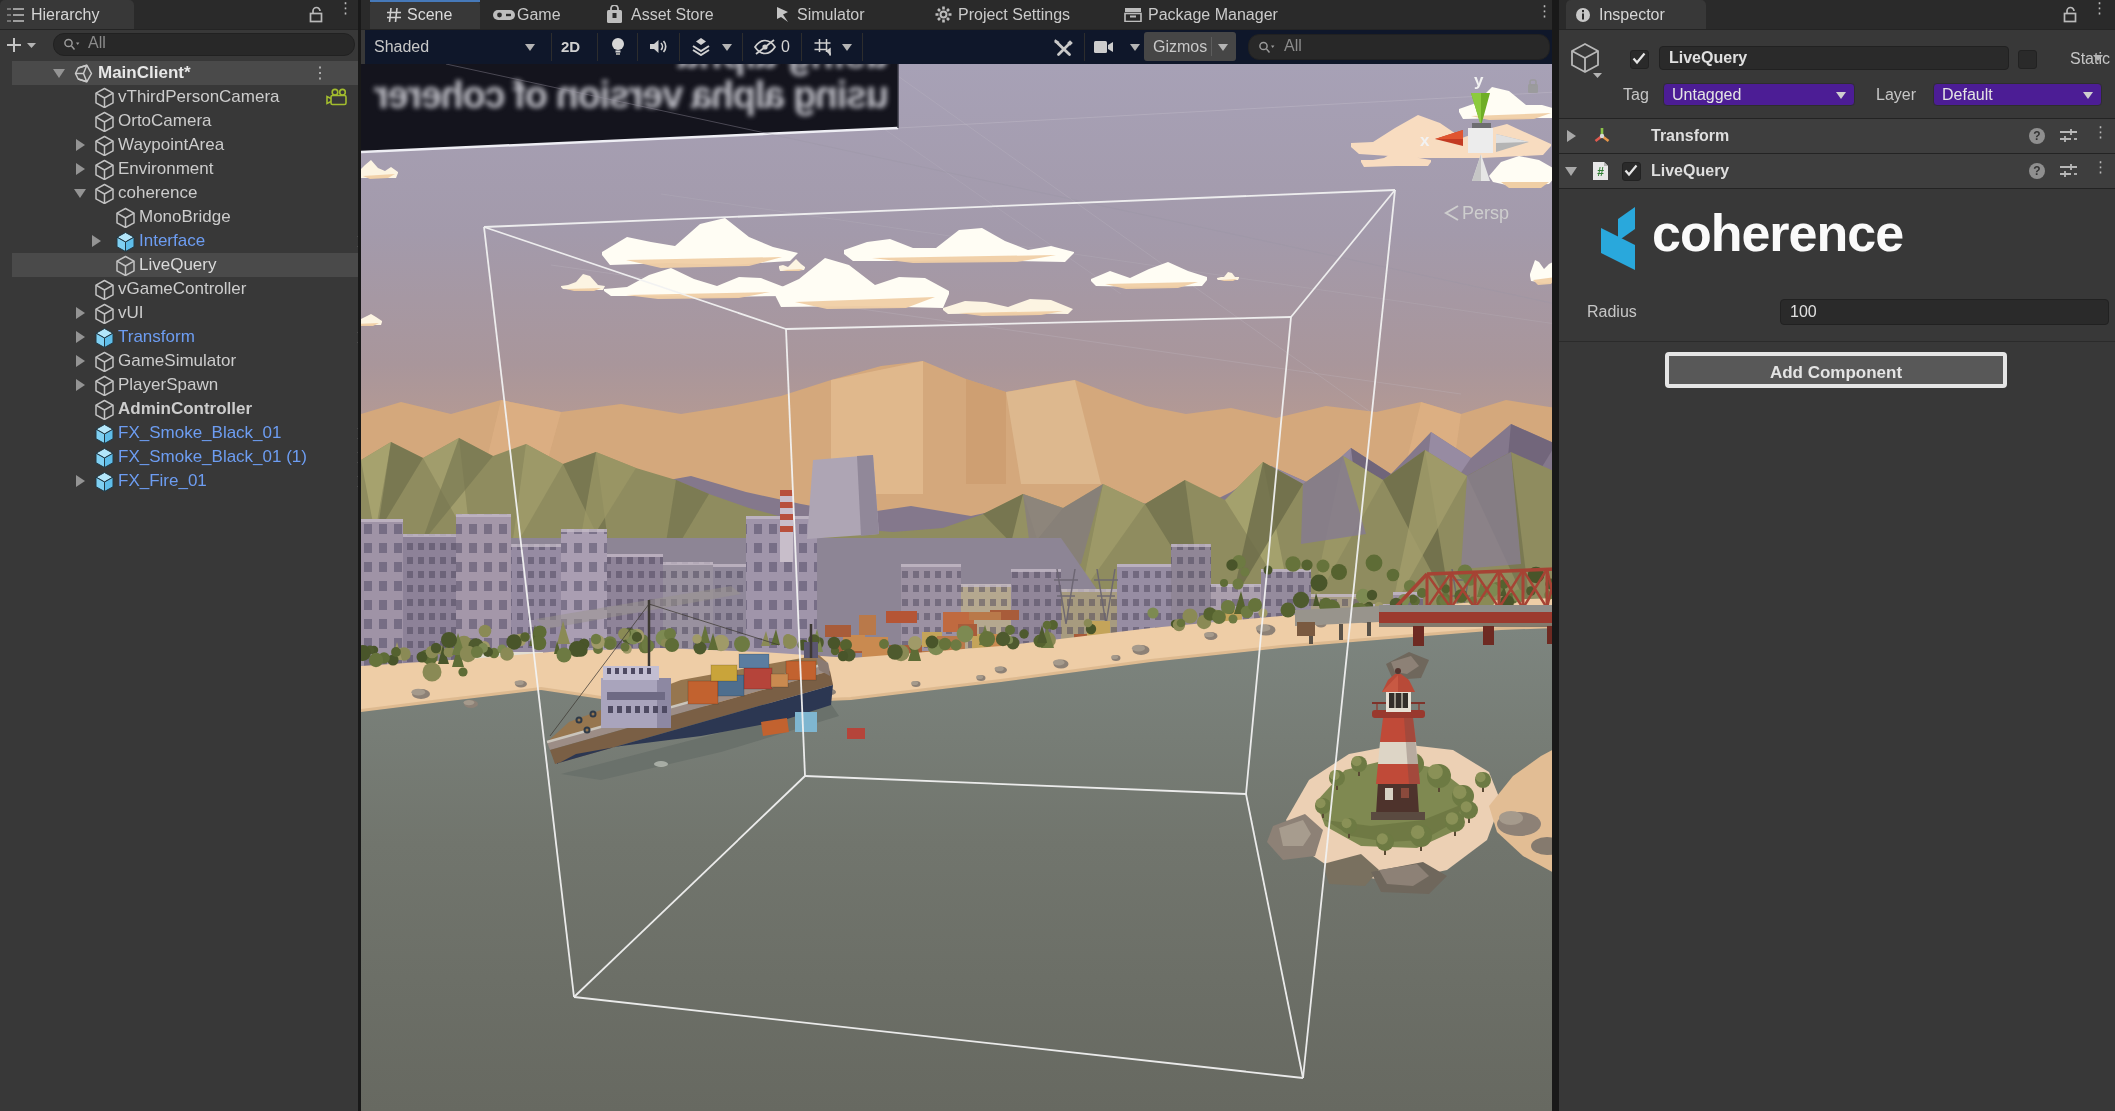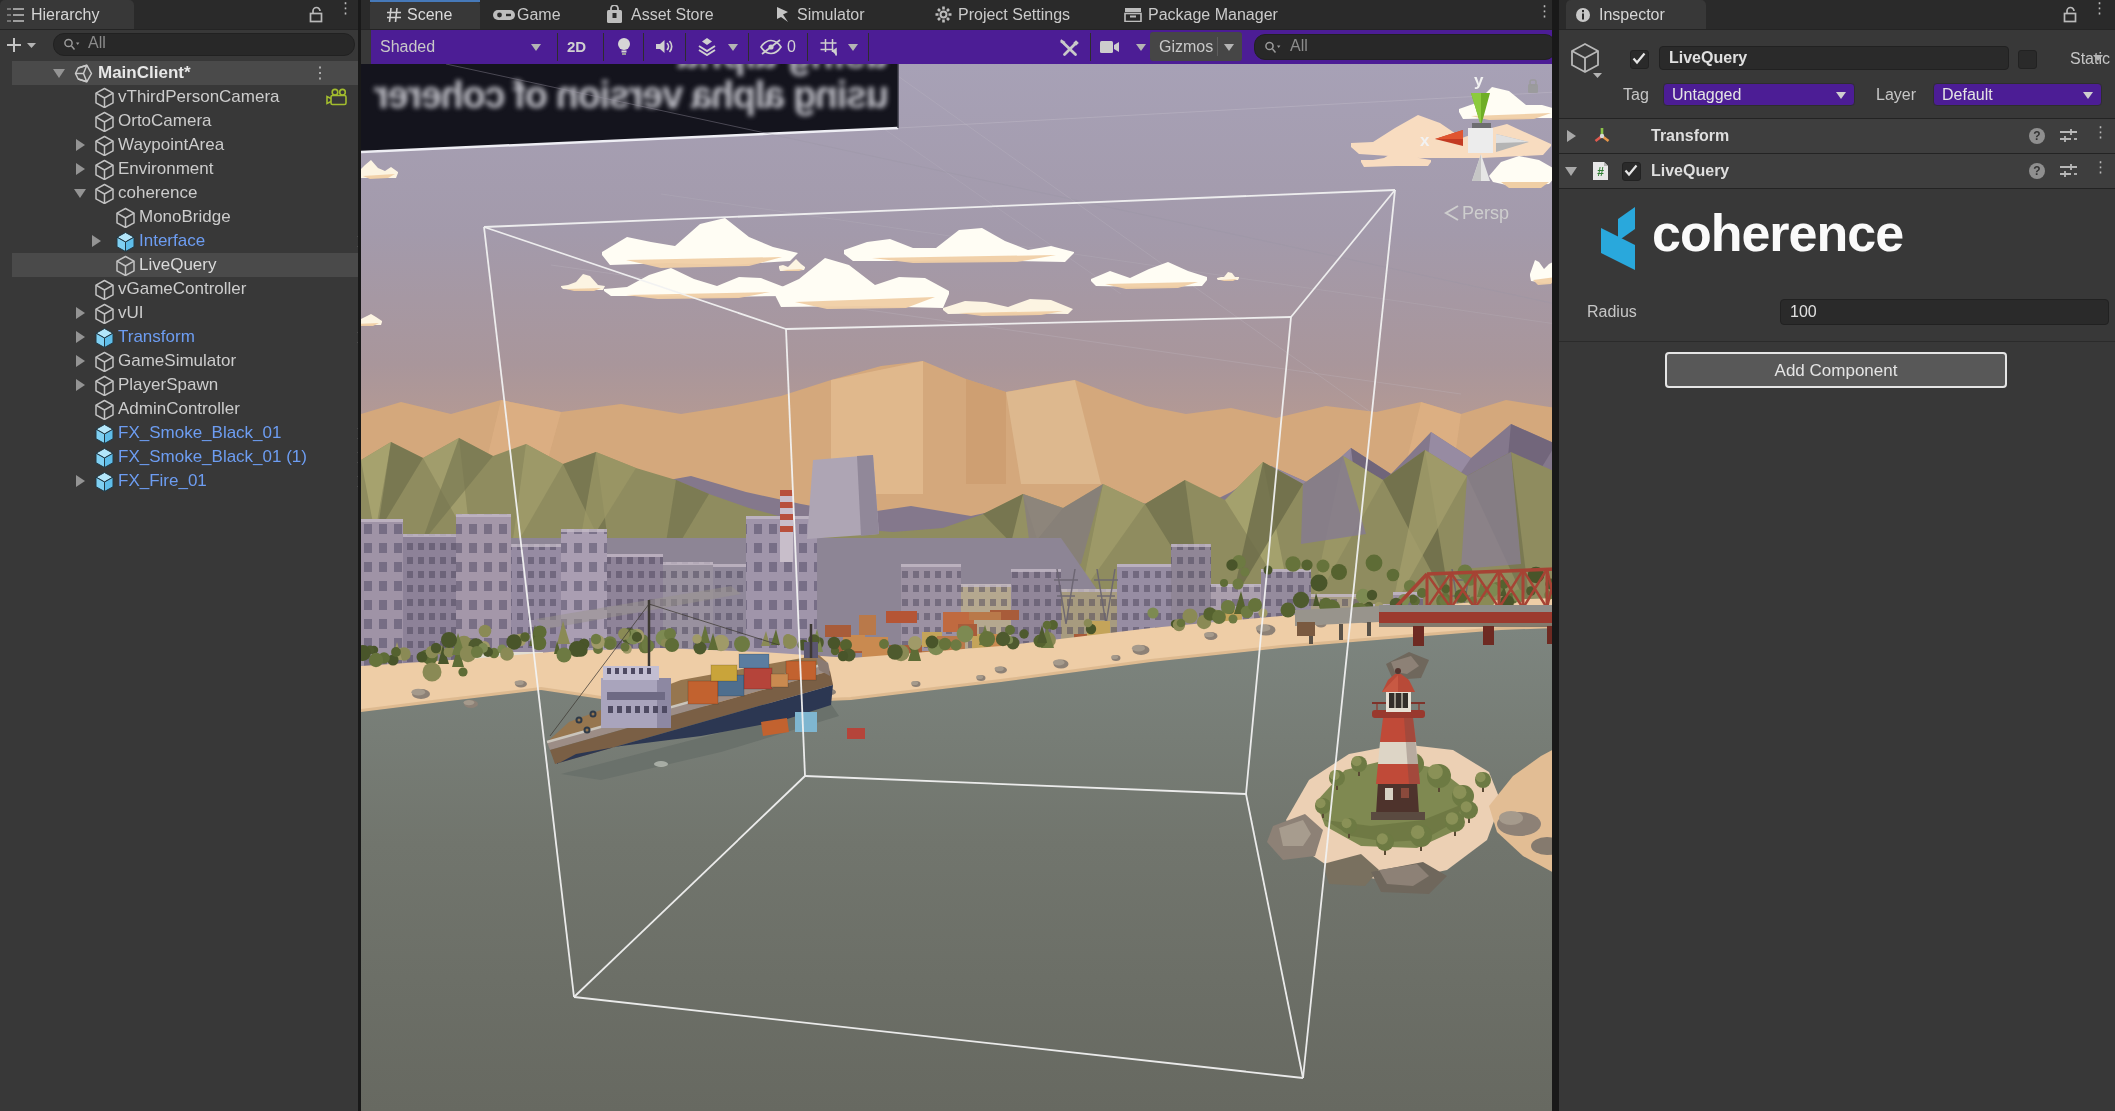--- a/index.html
+++ b/index.html
@@ -18,21 +18,21 @@
   
   #hsearchrow{position:absolute;left:0;top:30px;width:358px;height:29px;background:#383838;}
   .searchbox{position:absolute;background:#282828;border:1px solid #212121;border-radius:11px;}
   .rowsel{background:#4a4a4a;}
   .hrow{position:absolute;left:0;width:357px;height:24px;font-size:17px;color:#cccccc;line-height:24px;margin-left:12px;}
   .hrow .nm{position:absolute;top:0;}
   .blue{color:#6d9df2;}
   .tri-r{width:0;height:0;border-left:9px solid #949494;border-top:6px solid transparent;border-bottom:6px solid transparent;position:absolute;}
   .tri-d{width:0;height:0;border-top:9px solid #949494;border-left:6px solid transparent;border-right:6px solid transparent;position:absolute;}
   
-  #stoolbar{position:absolute;left:10px;top:30px;width:1195px;height:34px;background:#4c1d95;border-bottom:1px solid #262626;}
+  #stoolbar{position:absolute;left:4px;top:30px;width:1195px;height:34px;background:#0f172a;border-bottom:1px solid #262626;}
   .tbtxt{position:absolute;color:#c8c8c8;font-size:16px;line-height:34px;top:0;}
   .caret{width:0;height:0;border-top:7px solid #b4b4b4;border-left:5px solid transparent;border-right:5px solid transparent;position:absolute;}
   .tsep{position:absolute;top:3px;width:1px;height:28px;background:#2d2d2d;}
   
   .ifield{position:absolute;background:#2a2a2a;border:1px solid #212121;border-radius:4px;color:#e0e0e0;font-size:16px;}
   .idrop{position:absolute;background:#4c1d95;border:1px solid #2e2e2e;border-radius:4px;color:#e4e4e4;font-size:16px;}
   .ilabel{position:absolute;color:#c6c6c6;font-size:16px;}
   .comphead{position:absolute;left:0;width:556px;height:34px;background:#3e3e3e;border-top:1px solid #232323;border-bottom:1px solid #232323;}
   .cbox{position:absolute;width:17px;height:17px;background:#2a2a2a;border:1px solid #222;border-radius:3px;}
   .bold{font-weight:bold;}
@@ -188,21 +188,21 @@
         </svg>
       <div class="nm" style="left:106px;">GameSimulator</div>
     </div>
     <div class="hrow" style="top:373px;">
       <div class="tri-r" style="left:64px;top:6px;"></div>
       <svg class="abs" style="left:82px;top:2px;" width="21" height="21" viewBox="0 0 21 21">
           <use href="#cubeg"></use>
         </svg>
       <div class="nm" style="left:106px;">PlayerSpawn</div>
     </div>
-    <div class="hrow" style="top:397px;">
+    <div class="hrow" style="top:397px;font-weight:bold;">
       <svg class="abs" style="left:82px;top:2px;" width="21" height="21" viewBox="0 0 21 21">
           <use href="#cubeg"></use>
         </svg>
       <div class="nm" style="left:106px;">AdminController</div>
     </div>
     <div class="hrow" style="top:421px;">
       <svg class="abs" style="left:82px;top:2px;" width="21" height="21" viewBox="0 0 21 21">
           <use href="#cubeb"></use>
         </svg>
       <div class="nm blue" style="left:106px;">FX_Smoke_Black_01</div>
@@ -1050,17 +1050,17 @@
     <svg class="abs" style="left:41px;top:206px;" width="36" height="65" viewBox="0 0 36 65">
       <polygon points="18,13 35,1 35,23 18,35" fill="#29a8dc"></polygon>
       <polygon points="1,22 35,39 35,64 1,47" fill="#29a8dc"></polygon>
     </svg>
     <div class="abs" style="left:93px;top:207px;color:#fafafa;font-size:52px;font-weight:bold;letter-spacing:-1px;line-height:1.0;">coherence</div>
 
     <div class="ilabel" style="left:28px;top:303px;">Radius</div>
     <div class="ifield" style="left:221px;top:299px;width:327px;height:24px;line-height:24px;"><span style="margin-left:9px;">100</span></div>
     <div class="abs" style="left:0;top:341px;width:556px;height:1px;background:#2b2b2b;"></div>
 
-    <div class="abs" style="left:106px;top:352px;width:342px;height:36px;background:#585858;border:2px solid #e5e5e5;border-radius:4px;box-sizing:border-box;">
+    <div class="abs" style="left:106px;top:352px;width:342px;height:36px;background:#585858;border:4px solid #e5e5e5;border-radius:4px;box-sizing:border-box;font-weight:bold;">
       <div style="text-align:center;color:#e4e4e4;font-size:17px;line-height:34px;">Add Component</div>
     </div>
   </div>
 </div>
 
 </body></html>

